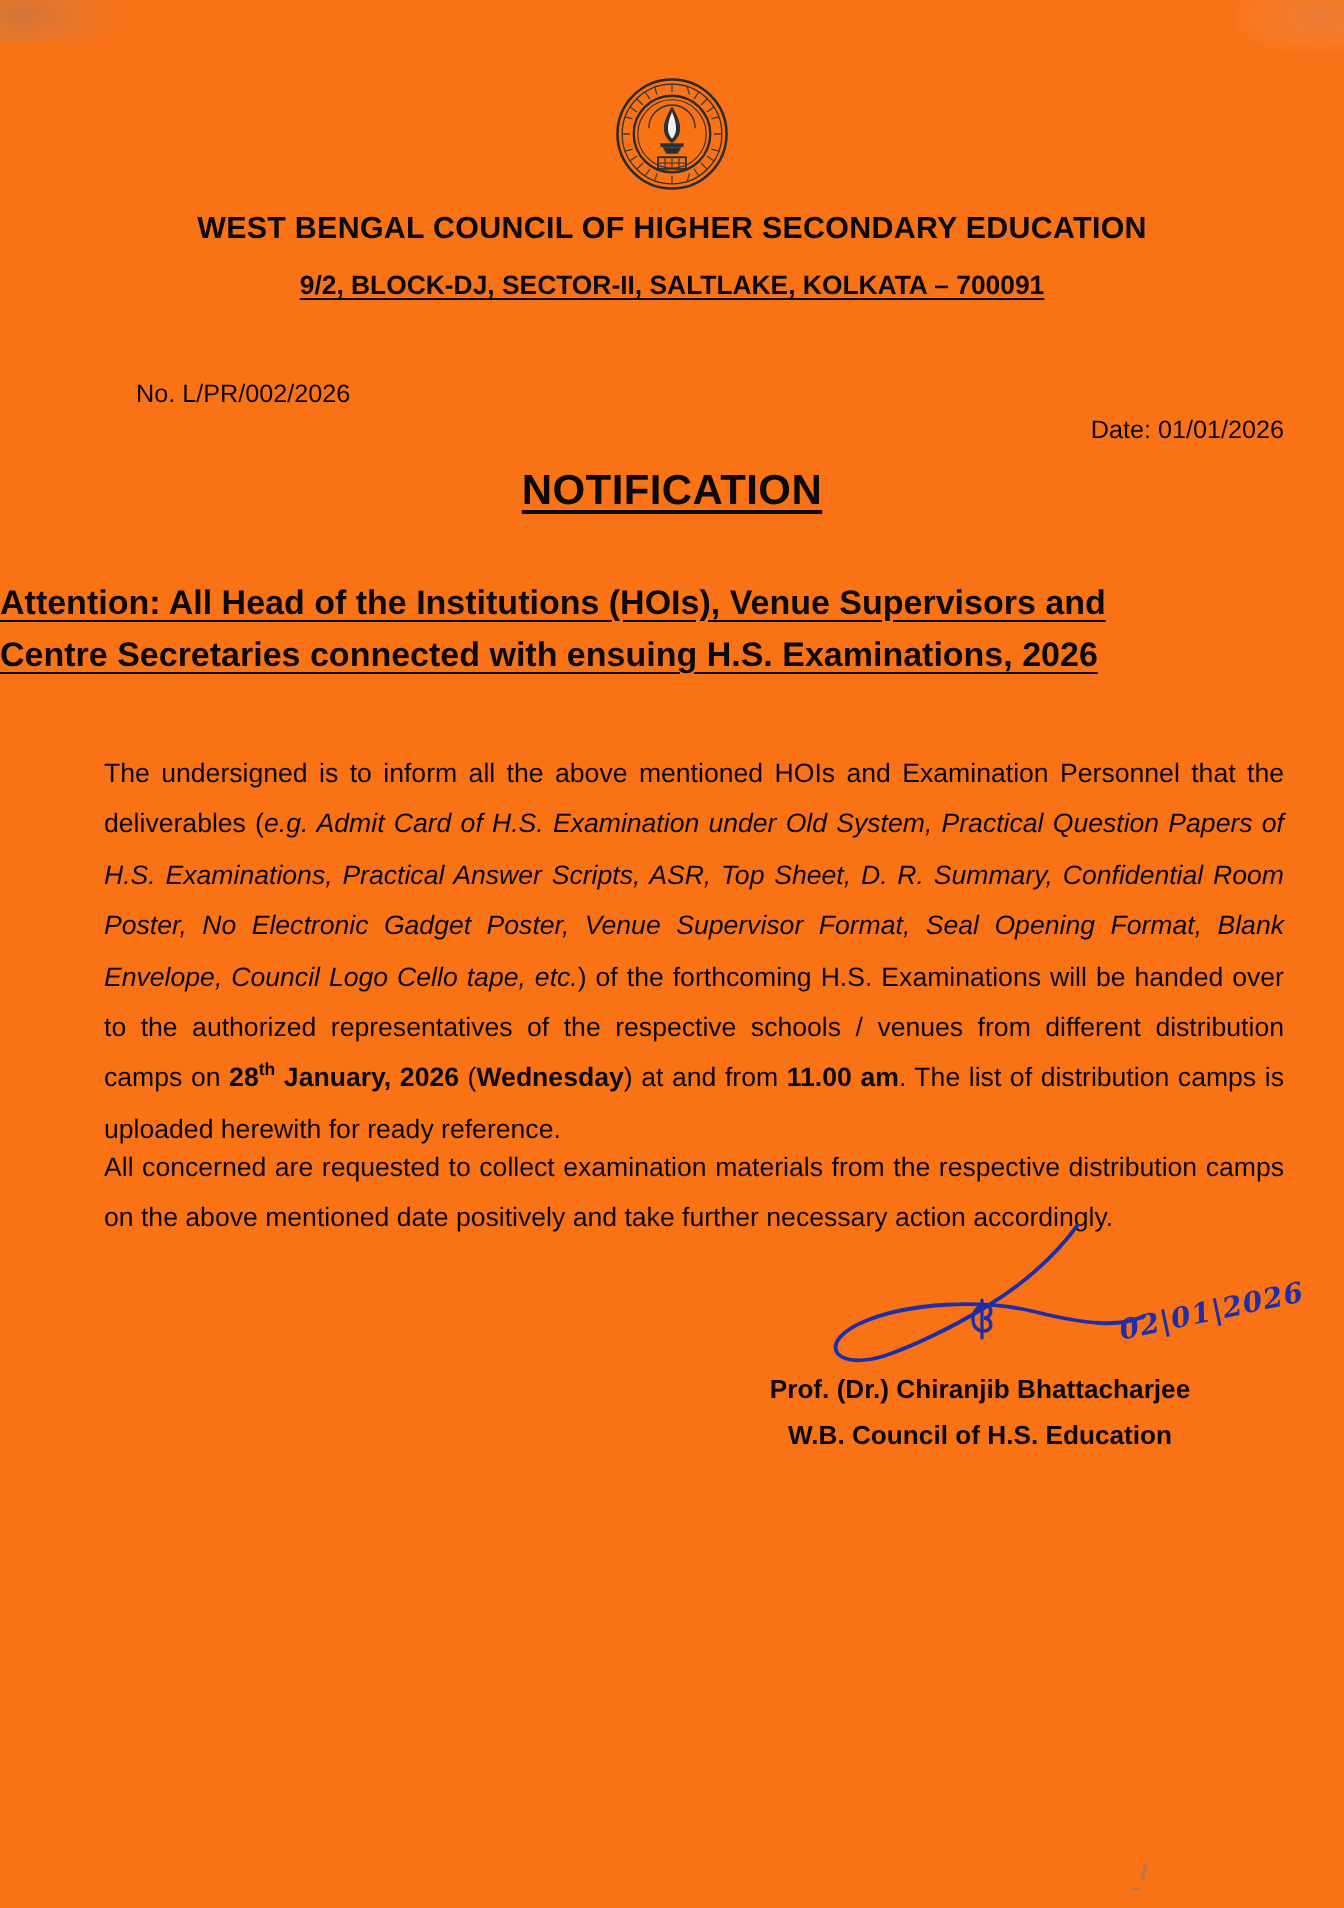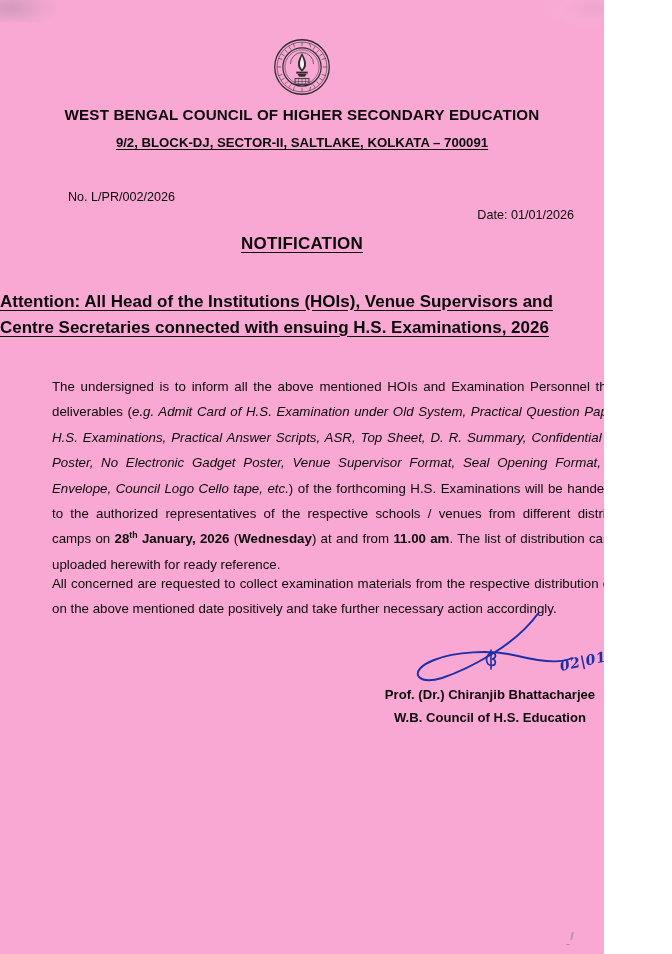--- a/index.html
+++ b/index.html
@@ -2,23 +2,23 @@
 <html><head>
 <meta charset="utf-8">
 <style>
   html, body {
     margin: 0;
     padding: 0;
     background: #ffffff;
   }
   .page {
     position: relative;
-    width: 604px;
+    width: 672px;
     height: 954px;
-    background: #f9a8d4;
+    background: #f97316;
     overflow: hidden;
     font-family: "Liberation Sans", sans-serif;
     color: #0a0a0a;
   }
   
   .smudge-tl {
     position: absolute;
     left: -10px; top: -14px;
     width: 70px; height: 36px;
     background: radial-gradient(ellipse at 30% 60%, rgba(120,120,135,0.30) 0%, rgba(150,150,165,0.12) 45%, rgba(255,255,255,0) 75%);
@@ -89,21 +89,21 @@
   }
   .refno { position: absolute; left: 0; top: 0; }
   .refdate { position: absolute; right: 0; top: 18px; }
 
   
   .notif-title {
     position: absolute;
     left: 0; right: 0;
     top: 234px;
     text-align: center;
-    font-size: 17px;
+    font-size: 21px;
     font-weight: bold;
     letter-spacing: 0.2px;
   }
   .notif-title span {
     text-decoration: underline;
     text-underline-offset: 3px;
   }
 
   
   .attention {

